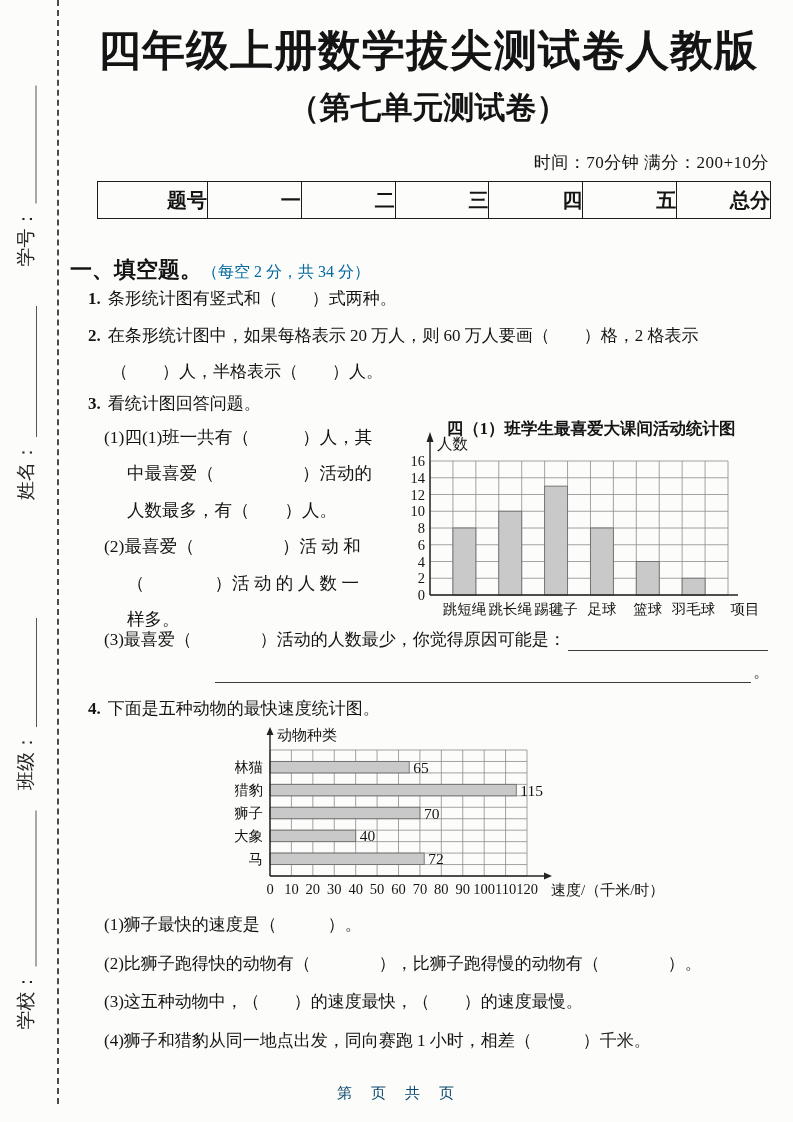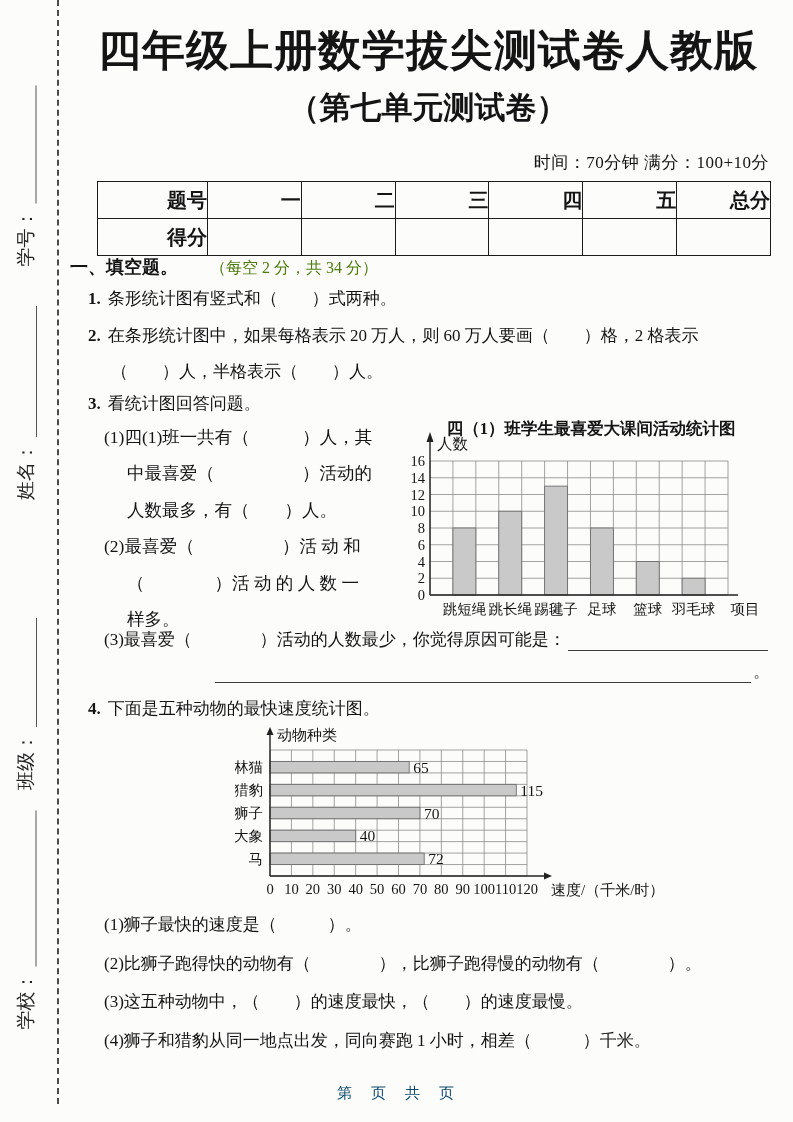--- a/index.html
+++ b/index.html
@@ -24,22 +24,22 @@
   .meta{position:absolute; top:151px; right:24px; font-size:17px; letter-spacing:.5px;}
   
   .score-table{position:absolute; top:181px; left:97px; width:674px;
     border-collapse:collapse; table-layout:fixed;}
   .score-table td{border:1.6px solid #1c1c1c; height:36px; text-align:right;
     font-family:"Liberation Sans","DejaVu Sans",sans-serif;
     font-size:20px; font-weight:700; padding:0;}
   .score-table col.c0{width:110px;}
   
   .sec-head{position:absolute; top:255px; left:70px; font-size:17.5px;}
-  .sec-head b{font-size:18px;}
-  .sec-note{font-size:16px; color:#4d7c0f;margin-left:32px;}
+  .sec-head b{font-size:22px;}
+  .sec-note{font-size:16px; color:#0369a1;}
   .q{position:absolute; font-size:17px; white-space:nowrap;}
   .qnum{font-weight:700; margin-right:7px;}
   .q3col{position:absolute; top:419px; left:104px; width:318px; font-size:17.5px;}
   .q3col .ln{height:36.4px; line-height:36.4px; white-space:nowrap;}
   .q3col .ind{padding-left:23px;}
   .blank-row{position:absolute; display:flex; align-items:flex-end; font-size:17px; white-space:nowrap;}
   .fill-line{flex:1; height:22px; border-bottom:1.3px solid #3d3d3d; margin:0 2px;}
   .q4subs{position:absolute; top:906px; left:104px; font-size:17px;}
   .q4subs .ln{height:38.5px; line-height:38.5px; white-space:nowrap;}
   
@@ -68,50 +68,41 @@
     <span class="side-label">班级：</span>
     <span class="side-blank" style="width:109px;"></span>
   </div>
   <div class="side-field" style="width:225px; left:-88px; top:905px;">
     <span class="side-label">学校：</span>
     <span class="side-blank" style="width:156px;"></span>
   </div>
 
   <div class="title">四年级上册数学拔尖测试卷人教版</div>
   <div class="subtitle">（第七单元测试卷）</div>
-  <div class="meta">时间：70分钟  满分：100+10分</div>
+  <div class="meta">时间：70分钟  满分：200+10分</div>
 
   <table class="score-table">
     <colgroup>
         <col class="c0">
         <col>
         <col>
         <col>
         <col>
         <col>
         <col>
       </colgroup>
     <tbody>
         <tr>
       <td>题号</td>
       <td>一</td>
       <td>二</td>
       <td>三</td>
       <td>四</td>
       <td>五</td>
       <td>总分</td>
-    </tr>
-    <tr>
-      <td>得分</td>
-      <td></td>
-      <td></td>
-      <td></td>
-      <td></td>
-      <td></td>
-      <td></td>
     </tr>
   </tbody>
     </table>
 
   <div class="sec-head">
     <b>一、填空题。</b><span class="sec-note">（每空 2 分，共 34 分）</span>
   </div>
 
   <div class="q" style="top:287px; left:88px;">
     <span class="qnum">1.</span><span>条形统计图有竖式和（　　）式两种。</span>

